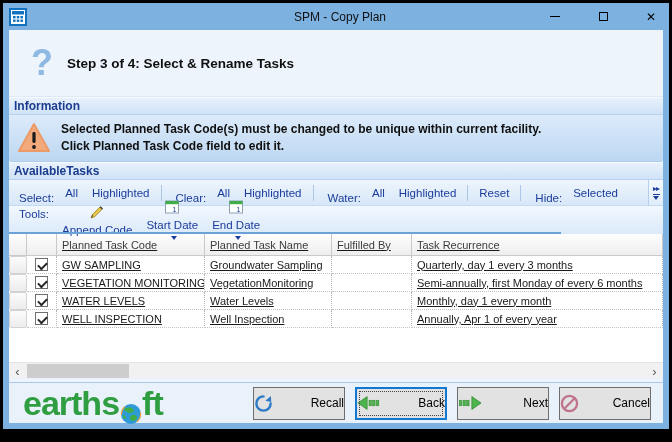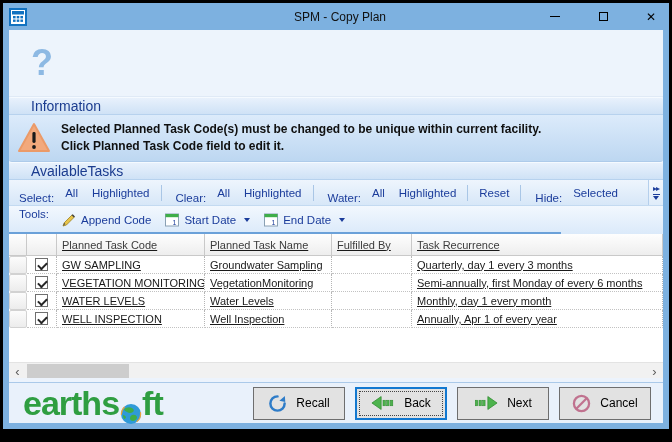--- a/index.html
+++ b/index.html
@@ -11,38 +11,38 @@
   .win-title { position:absolute; left:8px; right:0; text-align:center; font-size:12px; color:#111; }
   .win-controls { position:absolute; right:10px; top:0; height:27px; display:flex; align-items:center; gap:32px; }
   .win-btn { width:16px; height:16px; display:flex; align-items:center; justify-content:center; cursor:default; color:#000; font-size:12px; }
   .min-glyph { display:block; width:10px; height:0; border-top:1px solid #000; }
   .max-glyph { display:block; width:9px; height:9px; border:1px solid #000; }
   
   .content { position:absolute; left:6px; top:27px; width:654px; height:393px; background:#ecf3fc; display:flex; flex-direction:column; }
   .step-header { height:67px; background:#edf4fc; display:flex; align-items:center; border-bottom:1px solid #e0eaf6; }
   .qmark { font-size:36px; font-weight:700; color:#8db9e3; margin-left:16px; width:34px; text-align:center; }
   .step-title { font-size:13.5px; font-weight:700; color:#101010; margin-left:8px; }
-  .group-header { height:18px; line-height:17px; padding-left:22px; font-size:14px; color:#1b3c8f;
-    background:linear-gradient(#e8f1fc,#cfe2f6); border-top:1px solid #f5faff; border-bottom:1px solid #b7d2ee; border-radius:2px 2px 0 0; }
+  .group-header { height:18px; line-height:17px; padding-left:5px; font-size:12px; color:#1b3c8f;
+    background:linear-gradient(#e8f1fc,#cfe2f6); border-top:1px solid #f5faff; border-bottom:1px solid #b7d2ee; border-radius:2px 2px 0 0;font-weight:bold; }
   .info-body { height:47px; background:linear-gradient(#dcebfb,#bdd7f1); display:flex; align-items:center; border-radius:0 0 3px 3px; border-bottom:1px solid #aecbea; }
   .warn-icon { width:34px; height:32px; margin-left:8px; flex:0 0 auto; }
   .info-text { margin-left:10px; font-size:12px; font-weight:700; color:#101010; line-height:17px; }
   
   .select-toolbar { height:26px; background:linear-gradient(#eef5fd,#d7e7f8); display:flex; align-items:center; font-size:11.5px; color:#1b3c9b; position:relative; border-bottom:1px solid #c3daf1; }
   .select-toolbar .lbl { margin:11px 4px 0 10px; }
   .tb-link { margin:0 7px; cursor:pointer; }
   .sep { width:1px; height:16px; background:#a9c6e6; margin:0 4px; }
   .overflow-btn { position:absolute; right:0; top:0; width:15px; height:100%; background:linear-gradient(#f3f8fd,#dfecfa); border-left:1px solid #b5cfec; display:flex; flex-direction:column; align-items:center; justify-content:center; color:#1b3c9b; }
   .overflow-glyph { font-size:8px; line-height:7px; letter-spacing:-1px; }
   .overflow-drop { margin-top:2px; width:7px; border-top:1px solid #1b3c9b; padding-top:1px; }
   .overflow-drop i { display:block; margin:0 auto; width:0; height:0; border-left:3px solid transparent; border-right:3px solid transparent; border-top:4px solid #1b3c9b; }
   .tools-toolbar { height:28px; background:linear-gradient(#f2f8fe,#dbeafa); display:flex; align-items:center; font-size:11.5px; color:#1b3c9b; position:relative; }
   .tools-toolbar::after { content:''; position:absolute; left:0; bottom:0; width:552px; height:2px; background:#6ba1d9; }
   .tools-toolbar .lbl { margin:0 6px 12px 10px; }
-  .tool-btn { display:flex; align-items:center; gap:5px; margin:0 7px; cursor:pointer; }
+  .tool-btn { display:flex; align-items:center; gap:5px; margin:0 7px; cursor:pointer;flex-direction:column; }
   .drop-arrow { width:0; height:0; border-left:3.5px solid transparent; border-right:3.5px solid transparent; border-top:4px solid #1b3c9b; margin-left:3px; }
   .tool-icon { width:14px; height:14px; display:inline-flex; }
   
   .table { height:128px; background:#fff; font-size:11px; color:#1a1a1a; overflow:hidden;text-decoration:underline; }
   .trow { display:grid; grid-template-columns:18px 30px 148px 127px 80px 1fr; }
   .thead { height:22px; background:linear-gradient(#fefefe,#ededed); color:#3c3c3c; }
   .thead .cell { border-right:1px solid #c9c9c9; border-bottom:1px solid #c9c9c9; display:flex; align-items:center; padding-left:5px; white-space:nowrap; overflow:hidden; }
   .tdata { height:18px; }
   .tdata .cell { border-right:1px dotted #b5b5b5; border-bottom:1px dotted #c2c2c2; display:flex; align-items:center; padding-left:5px; white-space:nowrap; overflow:hidden; }
   .selcell { background:linear-gradient(#fcfcfc,#ececec); border:1px solid #d2d2d2 !important; border-radius:2px; }
@@ -52,21 +52,21 @@
   
   .hscroll { height:16px; background:#f1f1f1; position:relative; border-top:1px solid #e3e3e3; }
   .scroll-arrow { position:absolute; top:0; width:17px; height:16px; display:flex; align-items:center; justify-content:center; color:#5a5a5a; font-size:13px; }
   .scroll-arrow.left { left:0; } .scroll-arrow.right { right:0; }
   .scroll-thumb { position:absolute; left:18px; top:1px; width:102px; height:14px; background:#cdcdcd; }
   
   .footer { margin-top:auto; height:41px; background:#e9f1fb; border-top:1px solid #aac9e9; display:flex; align-items:center; }
   .logo { display:flex; align-items:center; margin-left:14px; font-weight:700; font-size:34px; color:#2f9e41; letter-spacing:-1px; }
   .logo .globe { width:22px; height:22px; margin:3px 0 0 1px; }
   .btn-row { margin-left:auto; margin-right:12px; display:flex; gap:10px; }
-  .btn { width:92px; height:33px; background:#e2e2e2; border:1px solid #6e6e6e; display:flex; align-items:center; justify-content:center; gap:9px; font-size:12px; color:#000; cursor:pointer; }
+  .btn { width:92px; height:33px; background:#e2e2e2; border:1px solid #6e6e6e; display:flex; align-items:center; justify-content:space-between; gap:9px; font-size:12px; color:#000; cursor:pointer; }
   .btn.focused { border:2px solid #1278d0; outline:1px dotted #444; outline-offset:-5px; }
   .btn svg { flex:0 0 auto; }
 </style>
 </head>
 <body>
 
 <div class="window">
 
   <div class="titlebar">
     <span class="app-icon">
@@ -92,20 +92,21 @@
           <i class="max-glyph"></i>
         </span>
       <span class="win-btn">✕</span>
     </div>
   </div>
 
   <div class="content">
 
     <div class="step-header">
       <span class="qmark">?</span>
+      <span class="step-title">Step 3 of 4: Select &amp; Rename Tasks</span>
     </div>
 
     <div>
       <div class="group-header">Information</div>
       <div class="info-body">
         <span class="warn-icon">
           <svg viewBox="0 0 34 32">
               <path d="M17 2 L32 29 L2 29 Z" fill="#f2a97c" stroke="#eb9a68" stroke-width="2" stroke-linejoin="round"></path>
               <rect x="15.4" y="10" width="3.2" height="11" rx="1.4" fill="#1a1a1a"></rect>
               <circle cx="17" cy="25" r="1.9" fill="#1a1a1a"></circle>

